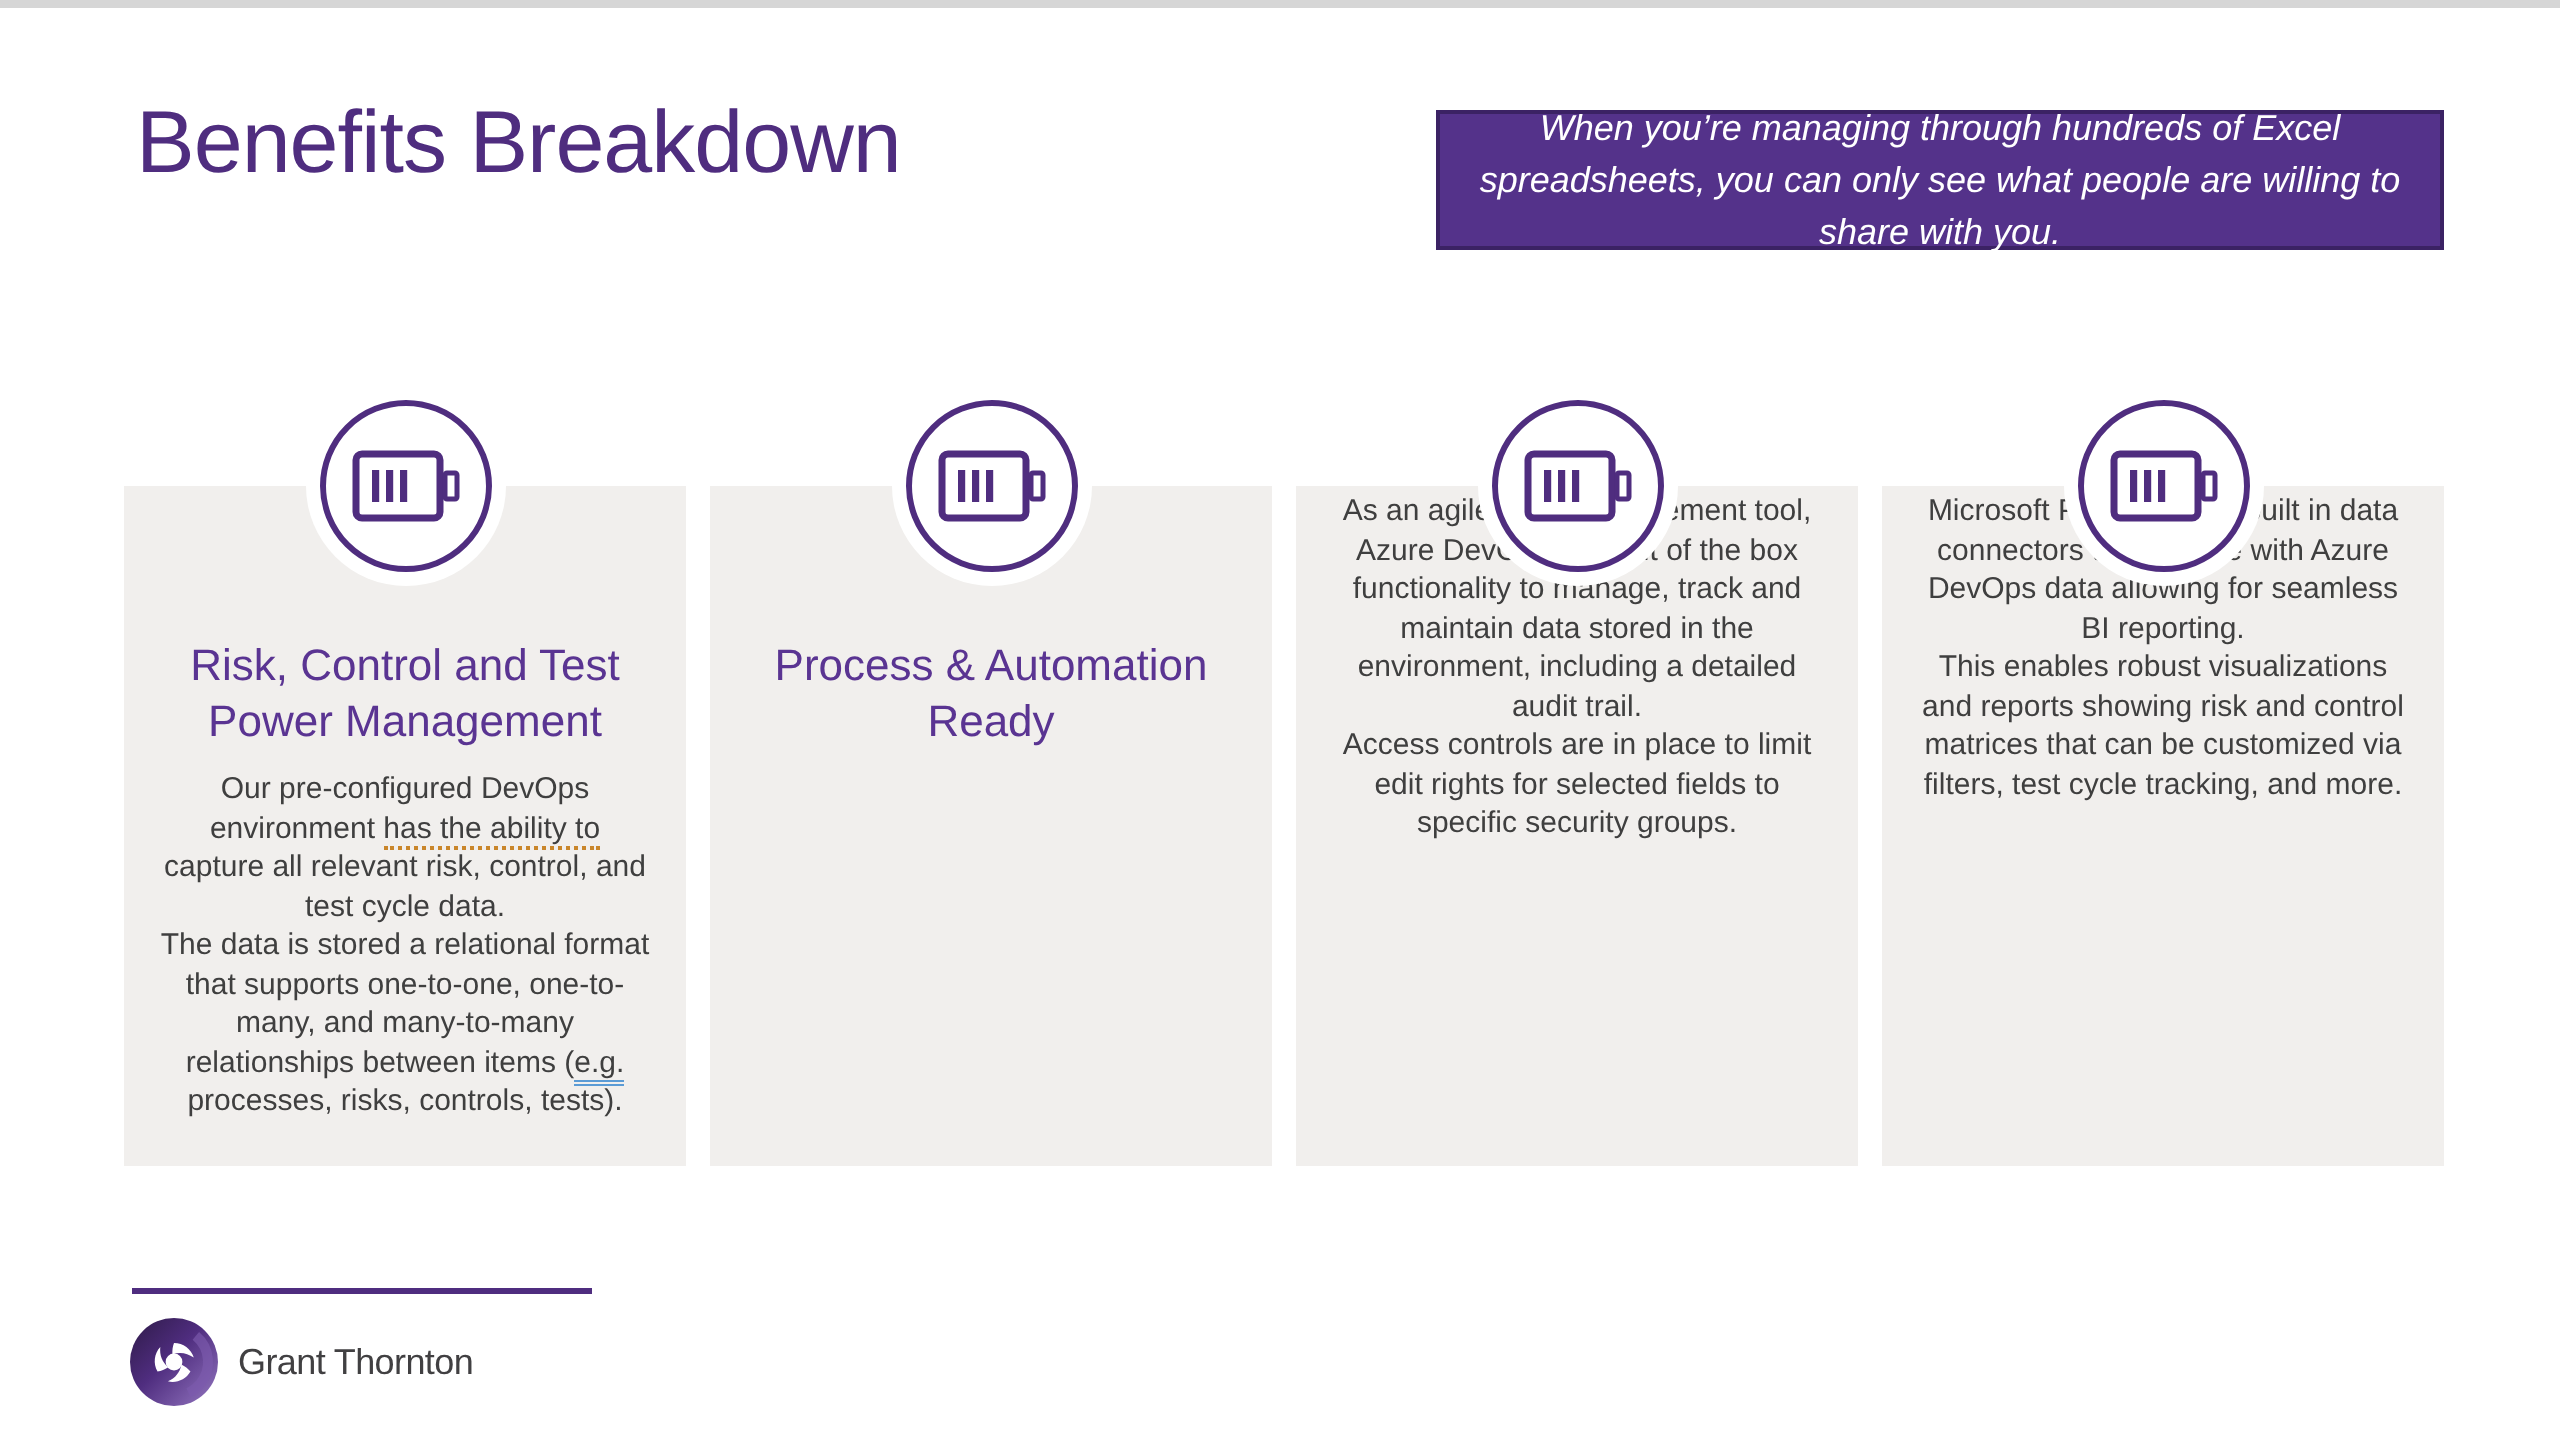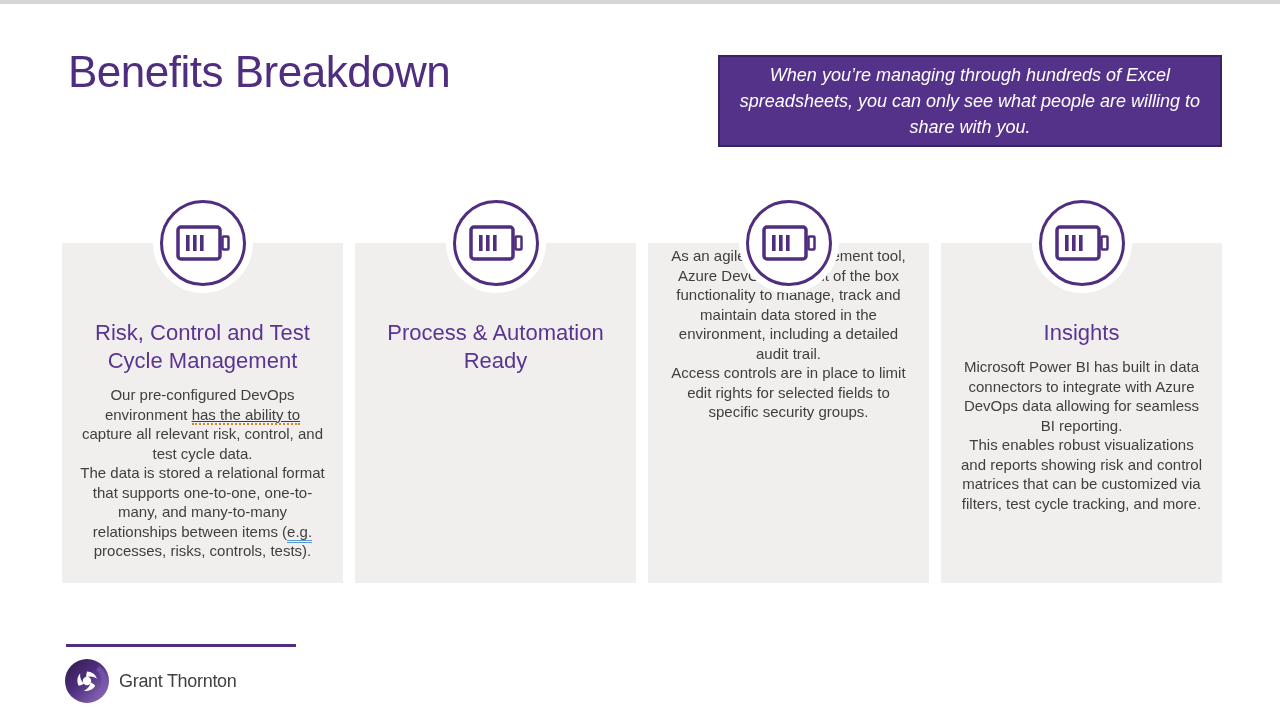--- a/index.html
+++ b/index.html
@@ -26,21 +26,21 @@
     left: 64px; top: 43px;
     margin: 4px;
     font-size: 44px;
     font-weight: 400;
     letter-spacing: -0.5px;
     color: #4F2D7F;
   }
   .quote-box {
     position: absolute;
     left: 718px; top: 55px;
-    width: 504px; height: 92px;
+    width: 504px; height: 70px;
     box-sizing: border-box;
     background: #54328A;
     border: 2px solid #3B2264;
     display: flex;
     align-items: center;
     justify-content: center;
   }
   .quote-text {
     margin: 0;
     color: #ffffff;
@@ -97,21 +97,20 @@
   .card-body {
     margin: 3px;
     font-size: 15px;
     line-height: 19.5px;
     color: #3F3F3F;
     text-align: center;
     white-space: pre-line;
   }
   .spell-underline {
     border-bottom: 2px dotted #C9862B;
-    text-decoration: underline;
   }
   .grammar-underline {
     border-bottom: 3px double #5B9BD5;
   }
   .footer-rule {
     position: absolute;
     left: 66px; top: 644px;
     width: 230px; height: 3px;
     background: #4F2D7F;
   }
@@ -152,21 +151,21 @@
           <svg width="54" height="38" viewBox="0 0 54 38">
             <rect x="2" y="3" width="42" height="32" rx="3" fill="none" stroke="#4F2D7F" stroke-width="3.5"></rect>
             <rect x="46.5" y="12.5" width="6" height="13" rx="1" fill="none" stroke="#4F2D7F" stroke-width="2.5"></rect>
             <rect x="10" y="11" width="3.6" height="16" fill="#4F2D7F"></rect>
             <rect x="17" y="11" width="3.6" height="16" fill="#4F2D7F"></rect>
             <rect x="24" y="11" width="3.6" height="16" fill="#4F2D7F"></rect>
           </svg>
         </div>
       </div>
       <h2 class="card-heading">Risk, Control and Test
-Cycle Management</h2>
+Power Management</h2>
       <p class="card-body"><span>Our pre-configured DevOps environment </span><span class="spell-underline">has the ability to</span><span> capture all relevant risk, control, and test cycle data.</span><br><span>The data is stored a relational format that supports one-to-one, one-to-many, and many-to-many relationships between items (</span><span class="grammar-underline">e.g.</span><span> processes, risks, controls, tests).</span></p>
     </div>
 
     <div class="card">
       <div class="icon-halo">
         <div class="icon-ring">
           <svg width="54" height="38" viewBox="0 0 54 38">
             <rect x="2" y="3" width="42" height="32" rx="3" fill="none" stroke="#4F2D7F" stroke-width="3.5"></rect>
             <rect x="46.5" y="12.5" width="6" height="13" rx="1" fill="none" stroke="#4F2D7F" stroke-width="2.5"></rect>
             <rect x="10" y="11" width="3.6" height="16" fill="#4F2D7F"></rect>
@@ -200,21 +199,20 @@
         <div class="icon-ring">
           <svg width="54" height="38" viewBox="0 0 54 38">
             <rect x="2" y="3" width="42" height="32" rx="3" fill="none" stroke="#4F2D7F" stroke-width="3.5"></rect>
             <rect x="46.5" y="12.5" width="6" height="13" rx="1" fill="none" stroke="#4F2D7F" stroke-width="2.5"></rect>
             <rect x="10" y="11" width="3.6" height="16" fill="#4F2D7F"></rect>
             <rect x="17" y="11" width="3.6" height="16" fill="#4F2D7F"></rect>
             <rect x="24" y="11" width="3.6" height="16" fill="#4F2D7F"></rect>
           </svg>
         </div>
       </div>
-      <h2 class="card-heading">Insights</h2>
       <p class="card-body">Microsoft Power BI has built in data connectors to integrate with Azure DevOps data allowing for seamless BI reporting.
 This enables robust visualizations and reports showing risk and control matrices that can be customized via filters, test cycle tracking, and more.</p>
     </div>
 
   </div>
 
   <div class="footer-rule"></div>
 
   <div class="logo">
     <span style="display:inline-flex;">

